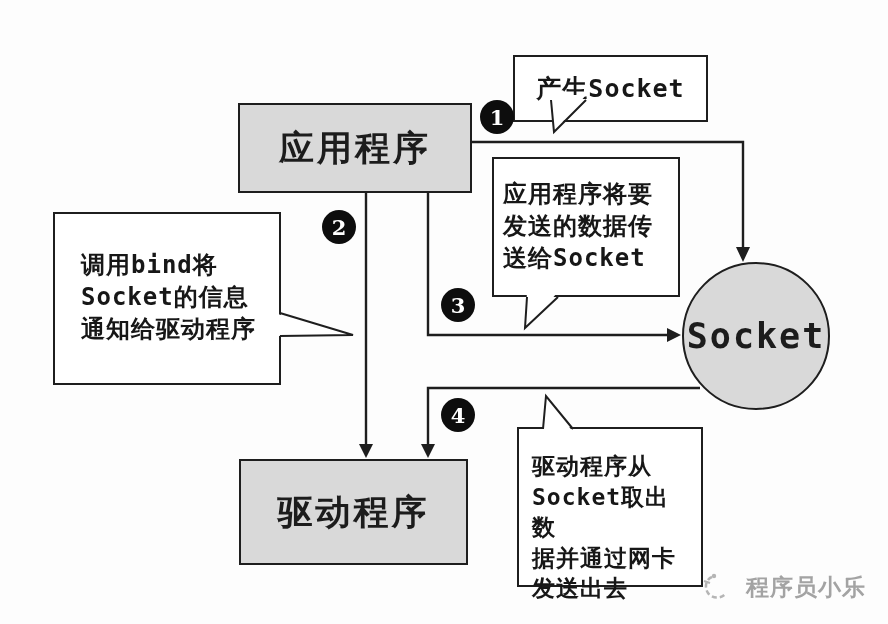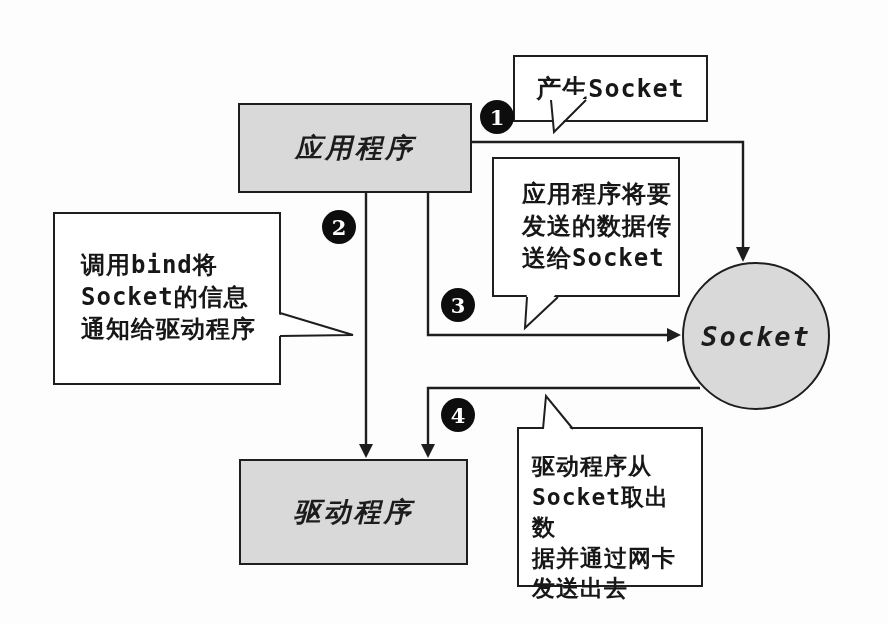--- a/index.html
+++ b/index.html
@@ -8,21 +8,21 @@
     background:var(--bg,#fdfdfd);overflow:hidden;
     font-family:"DejaVu Sans Mono","Liberation Sans",sans-serif;
     color:#1a1a1a;
   }
   .layer{position:absolute;left:0;top:0;width:888px;height:624px;pointer-events:none;}
   .node{
     position:absolute;display:flex;align-items:center;justify-content:center;
     background:var(--node-fill,#d9d9d9);border:2px solid var(--ink,#1e1e1e);
     box-sizing:border-box;
   }
-  .node-label{font-size:27px;font-weight:600;letter-spacing:3px;color:#1c1c1c;font-style:italic;}
+  .node-label{font-size:35px;font-weight:600;letter-spacing:3px;color:#1c1c1c;}
   .circle{border-radius:50%;}
   .bubble{
     position:absolute;background:var(--bubble-fill,#ffffff);
     border:2px solid var(--ink,#1e1e1e);box-sizing:border-box;
   }
   .bubble-text{
     white-space:pre-line;font-size:24px;line-height:1.33;font-weight:600;
     color:#171717;letter-spacing:1px;
   }
   .bubble-center{display:flex;align-items:center;justify-content:center;margin-top:22px;}
@@ -87,21 +87,21 @@
   <div class="bubble" style="left:53px;top:212px;width:228px;height:173px;padding:36px 0 0 26px;">
     <span class="bubble-text">调用bind将
 Socket的信息
 通知给驱动程序</span>
   </div>
   <svg class="tail" style="left:274px;top:306px;width:84px;height:36px;" viewBox="0 0 84 36">
     <polygon points="0,7 79,29 0,30"></polygon>
     <polyline points="6,7 79,29 6,30"></polyline>
   </svg>
 
-  <div class="bubble" style="left:492px;top:157px;width:188px;height:140px;padding:20px 0 0 28px;">
+  <div class="bubble" style="left:492px;top:157px;width:188px;height:140px;padding:20px 0 0 9px;">
     <span class="bubble-text">应用程序将要
 发送的数据传
 送给Socket</span>
   </div>
   <svg class="tail" style="left:515px;top:292px;width:50px;height:40px;" viewBox="0 0 50 40">
     <polygon points="12,0 43,0 10,36"></polygon>
     <polyline points="12,5 10,36 43,5"></polyline>
   </svg>
 
   <div class="bubble" style="left:517px;top:427px;width:186px;height:160px;padding:22px 12px 0 13px;">
@@ -121,14 +121,22 @@
   <div class="badge" style="left:322px;top:210px;">
     <span>2</span>
   </div>
   <div class="badge" style="left:441px;top:288px;">
     <span>3</span>
   </div>
   <div class="badge" style="left:441px;top:398px;">
     <span>4</span>
   </div>
 
+  <div class="watermark">
+    <svg class="wm-icon" viewBox="0 0 38 40">
+      <path d="M12,10 C6,12 4,20 8,26 C12,32 22,32 26,26" fill="none" stroke="#b5b5b5" stroke-width="2.5" stroke-dasharray="5 3"></path>
+      <circle cx="14" cy="9" r="2.2" fill="#b5b5b5"></circle>
+      <path d="M4,14 L10,16" stroke="#b5b5b5" stroke-width="2" fill="none"></path>
+    </svg>
+    <span class="wm-text">程序员小乐</span>
+  </div>
 
 </div>
 
 </body></html>

